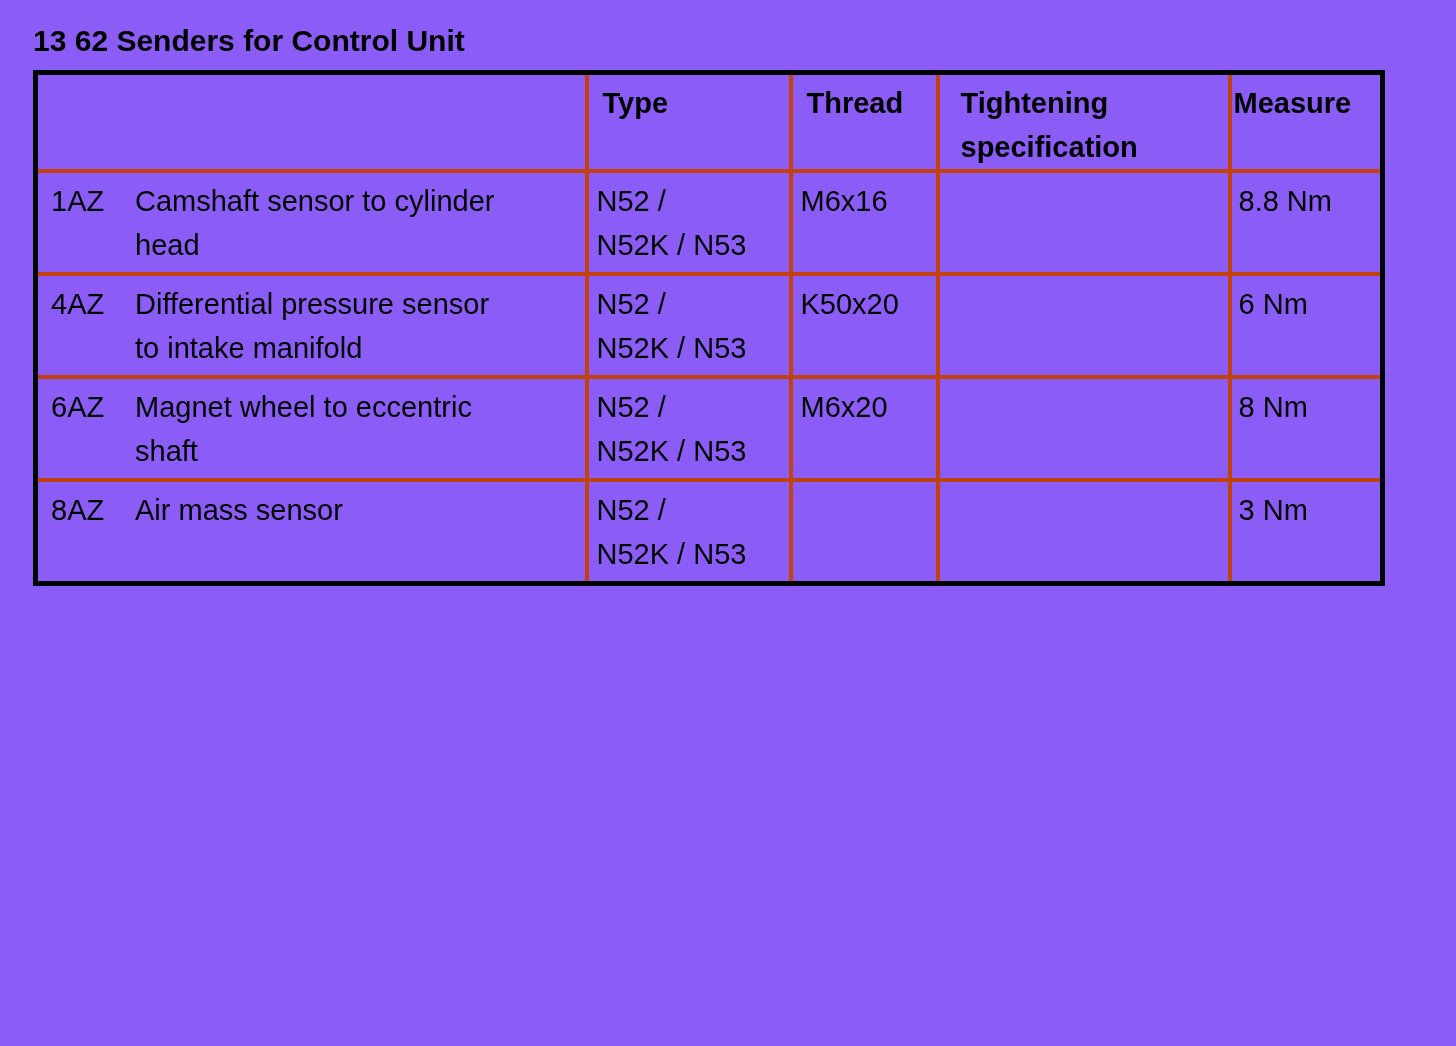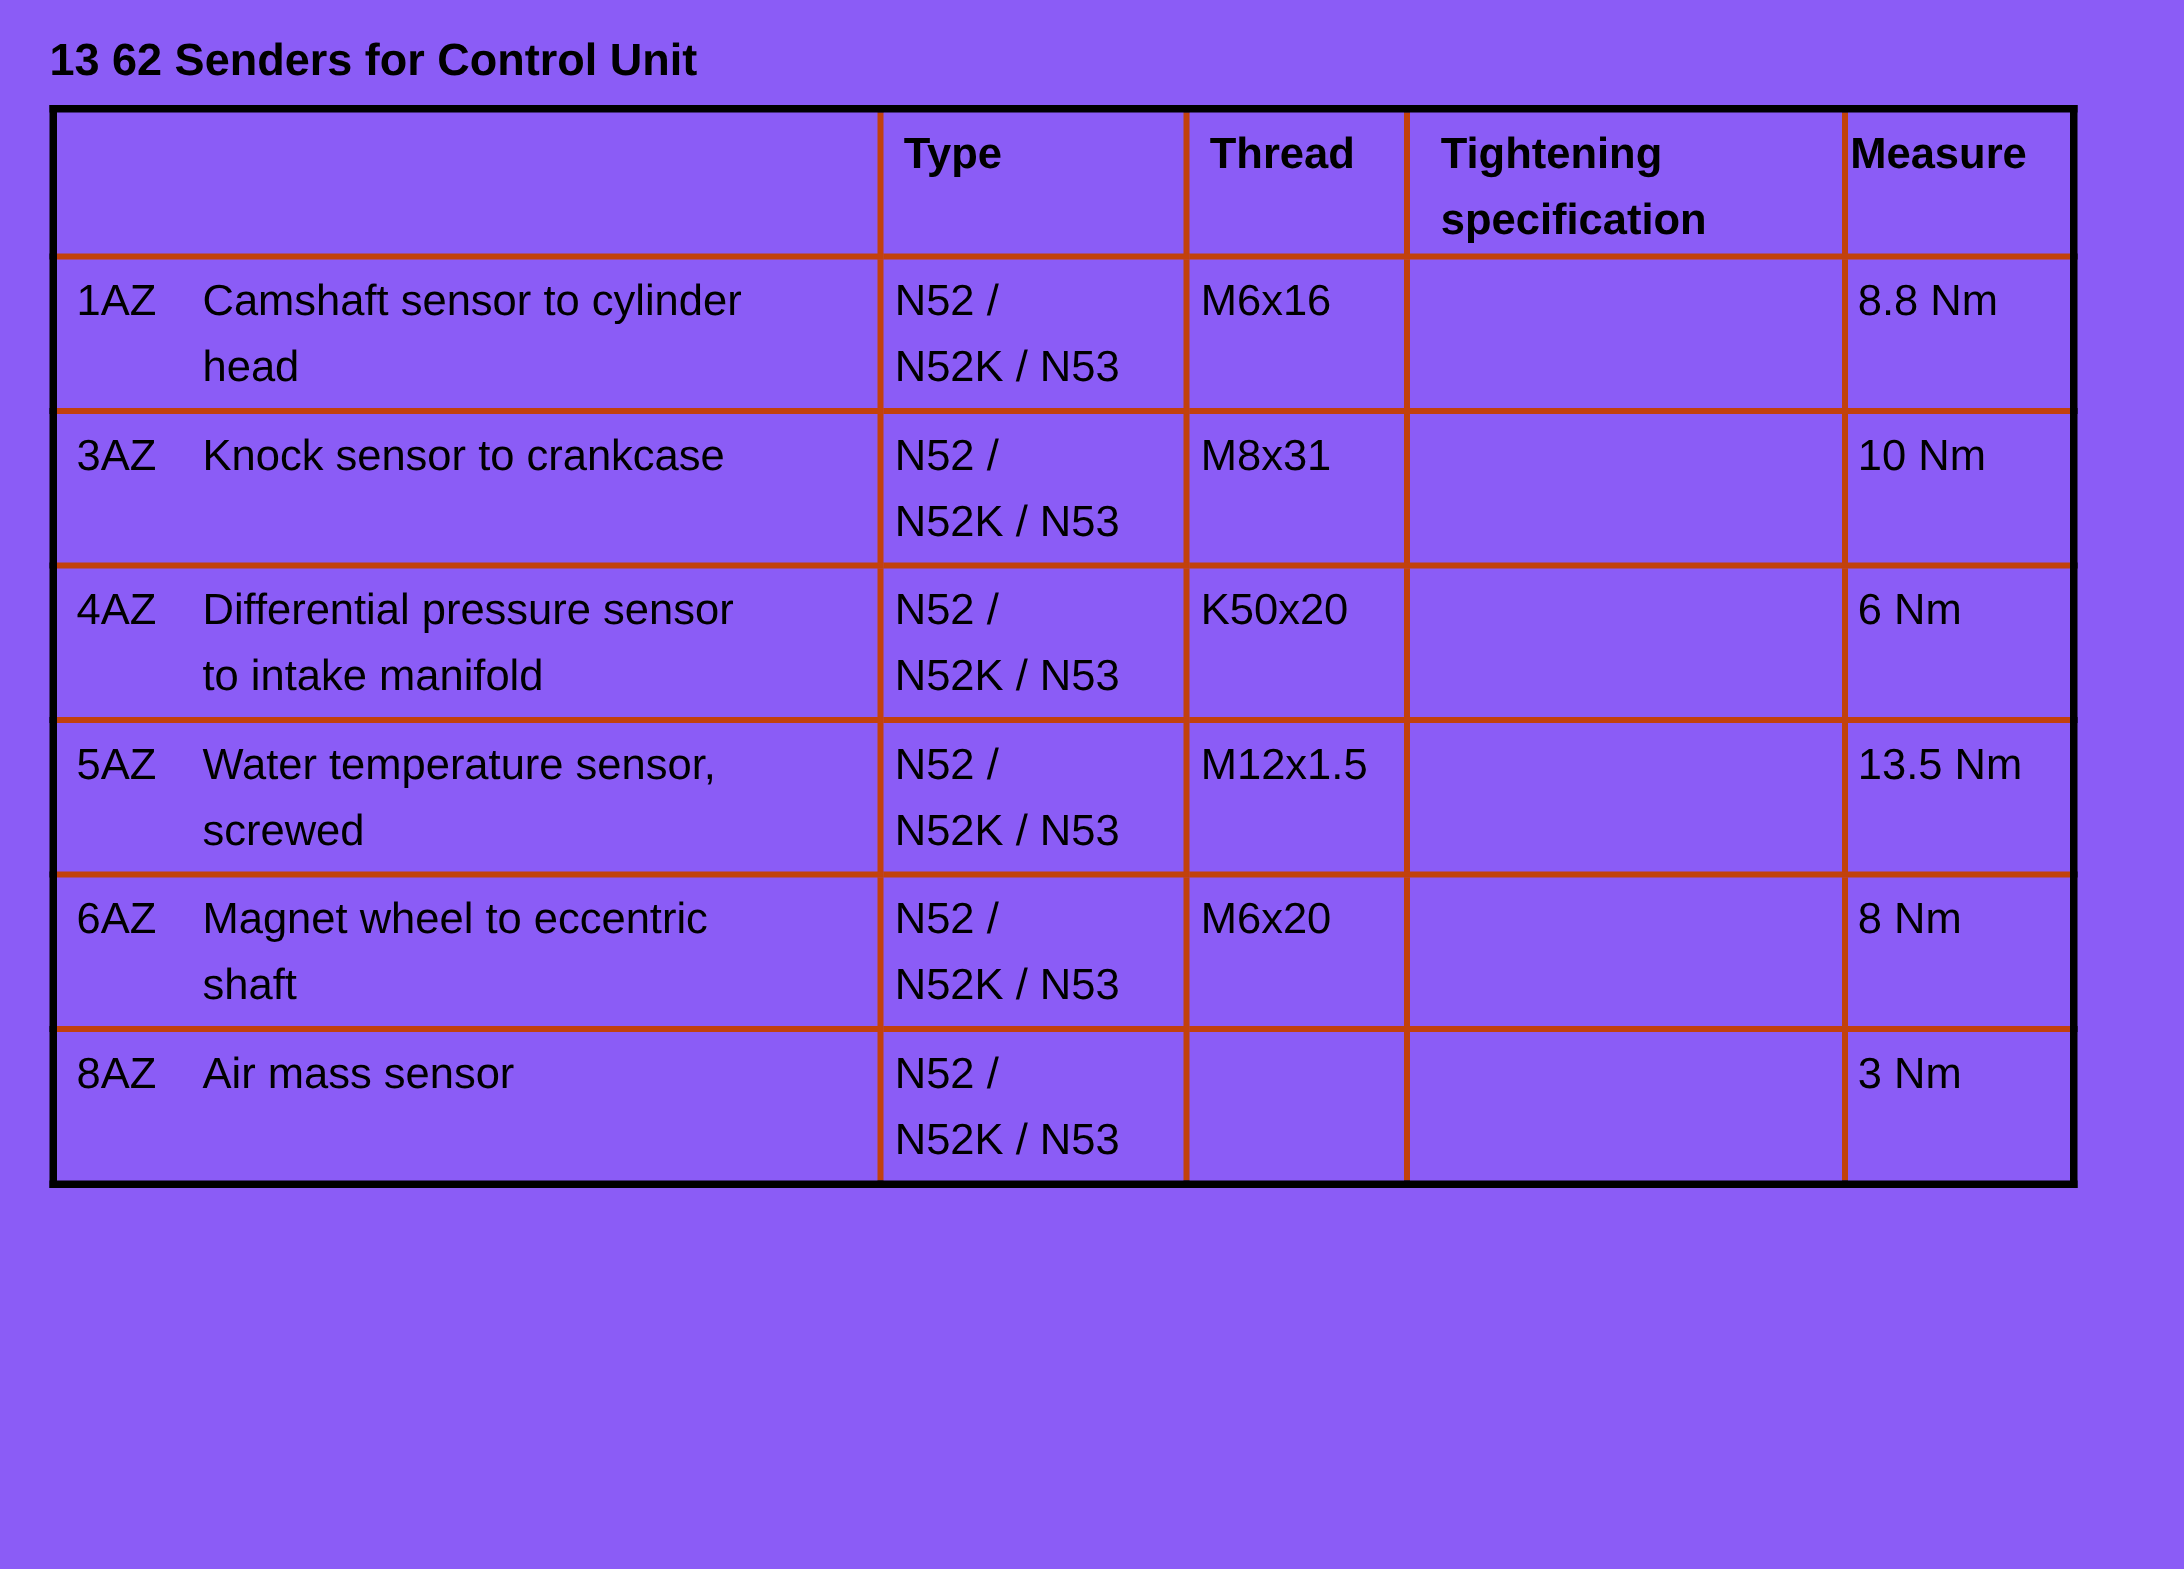--- a/index.html
+++ b/index.html
@@ -98,63 +98,36 @@
           </div>
         </td>
         <td class="c-type">N52 /
 N52K / N53</td>
         <td class="c-thread">M6x16</td>
         <td class="c-tight"></td>
         <td class="c-measure">8.8 Nm</td>
       </tr>
 
 
-      <tr>
-        <td class="c-item">
-          <div class="item-flex">
-            <span class="item-label">3AZ</span>
-            <span class="item-desc">Knock sensor to crankcase</span>
-          </div>
-        </td>
-        <td class="c-type">N52 /
-N52K / N53</td>
-        <td class="c-thread">M8x31</td>
-        <td class="c-tight"></td>
-        <td class="c-measure">10 Nm</td>
-      </tr>
 
       <tr>
         <td class="c-item">
           <div class="item-flex">
             <span class="item-label">4AZ</span>
             <span class="item-desc">Differential pressure sensor
 to intake manifold</span>
           </div>
         </td>
         <td class="c-type">N52 /
 N52K / N53</td>
         <td class="c-thread">K50x20</td>
         <td class="c-tight"></td>
         <td class="c-measure">6 Nm</td>
       </tr>
 
-      <tr>
-        <td class="c-item">
-          <div class="item-flex">
-            <span class="item-label">5AZ</span>
-            <span class="item-desc">Water temperature sensor,
-screwed</span>
-          </div>
-        </td>
-        <td class="c-type">N52 /
-N52K / N53</td>
-        <td class="c-thread">M12x1.5</td>
-        <td class="c-tight"></td>
-        <td class="c-measure">13.5 Nm</td>
-      </tr>
 
       <tr>
         <td class="c-item">
           <div class="item-flex">
             <span class="item-label">6AZ</span>
             <span class="item-desc">Magnet wheel to eccentric
 shaft</span>
           </div>
         </td>
         <td class="c-type">N52 /

